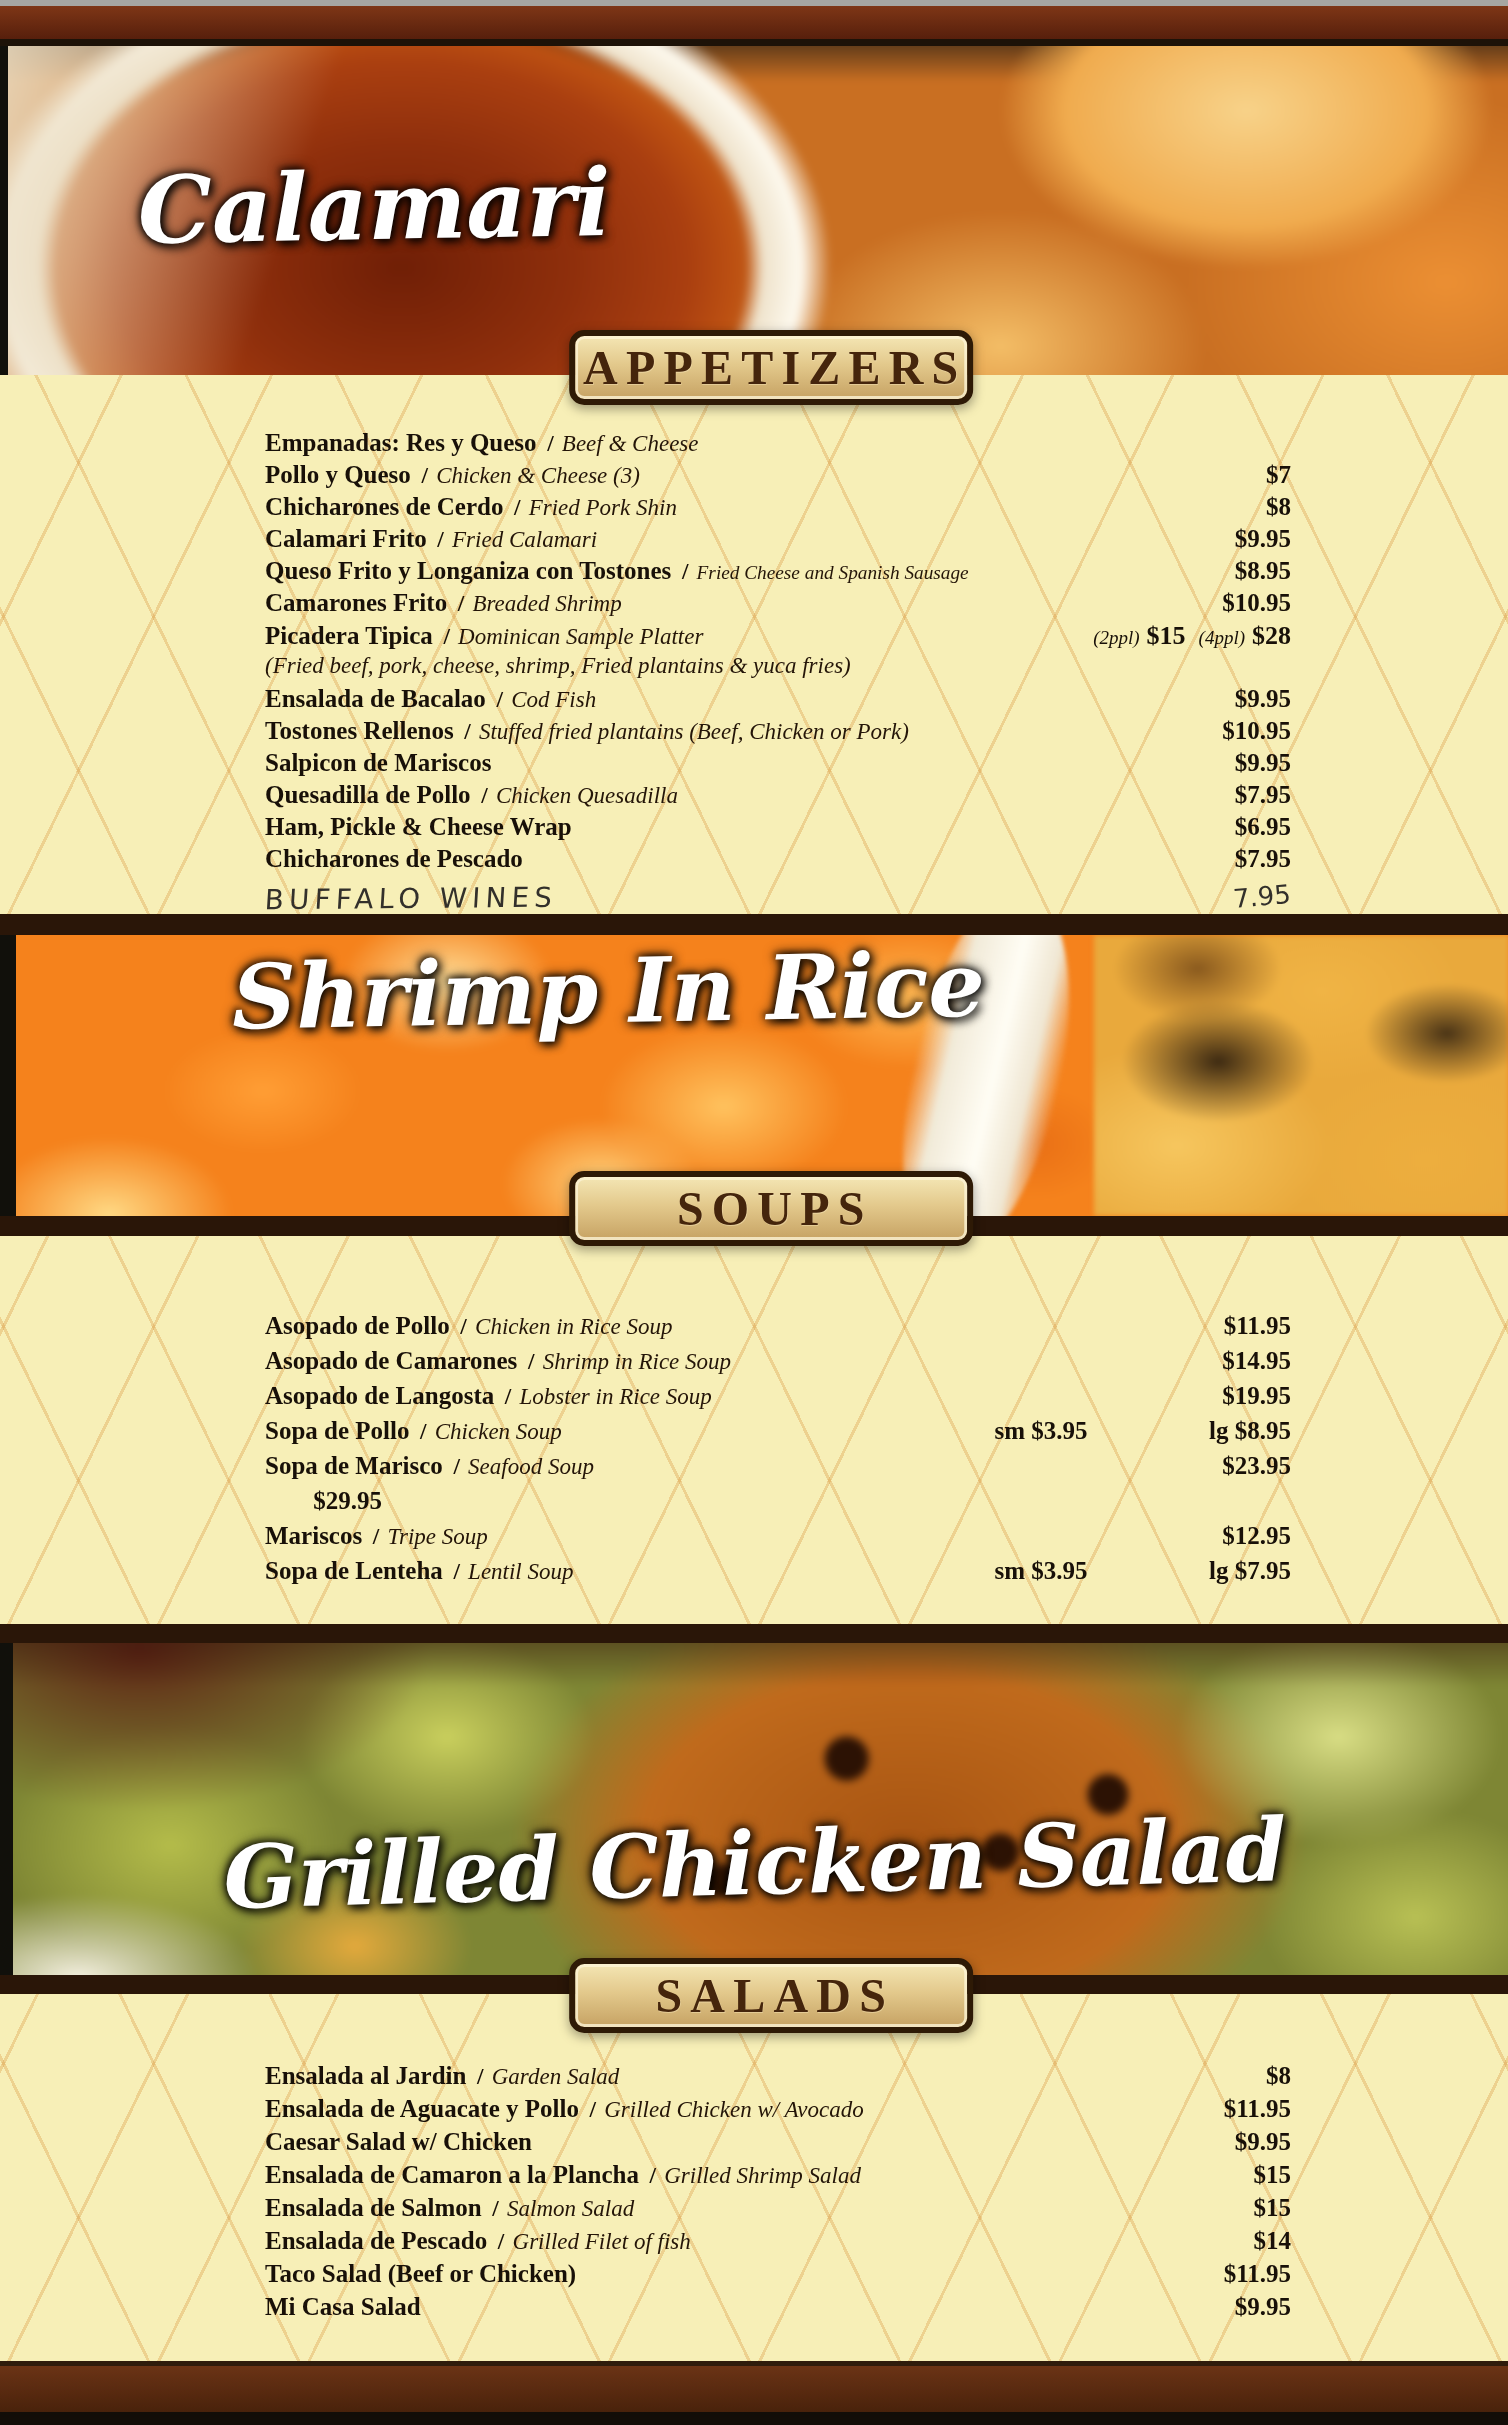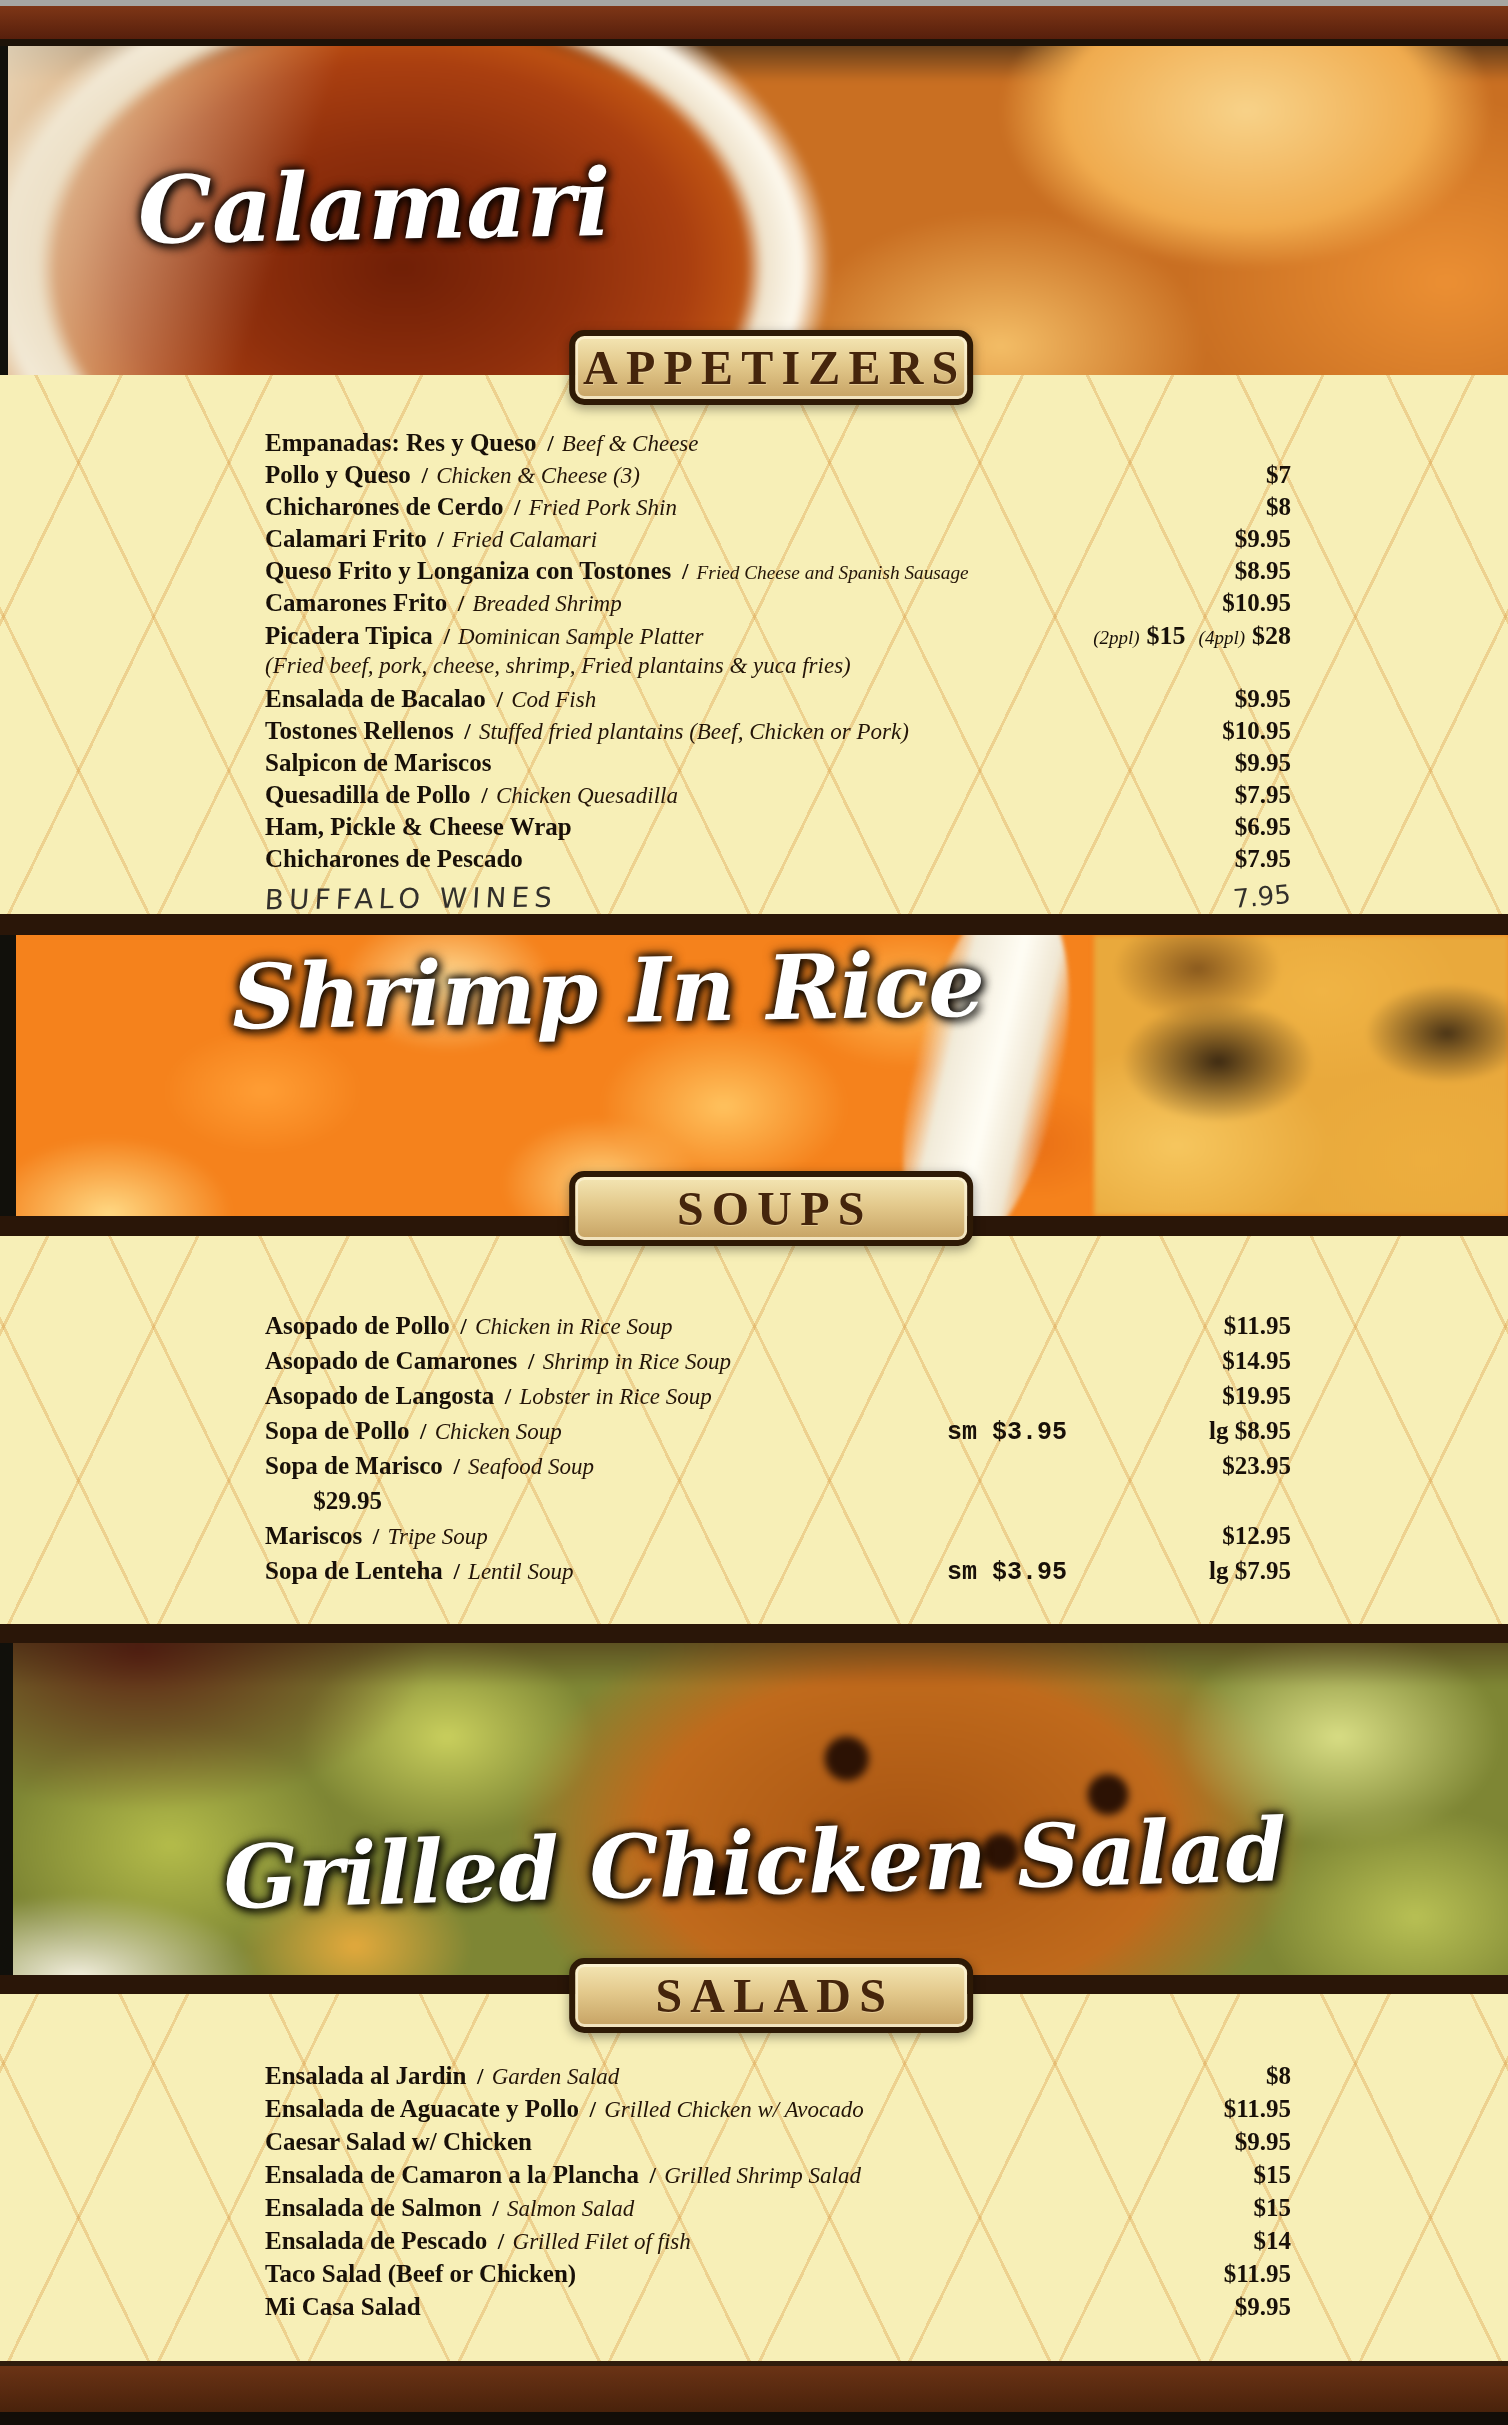--- a/index.html
+++ b/index.html
@@ -143,21 +143,21 @@
   .s3 .menu-row { height: 33px; }
 
   .row-left { flex: 1; white-space: nowrap; }
   .item-name { font-weight: bold; font-size: 25px; color: #181008; }
   .sep { font-weight: bold; font-size: 23.4px; margin: 0 8.2px 0 10.6px; color: #181008; }
   .item-desc { font-style: italic; font-size: 23px; color: #241508; }
   .item-desc.small { font-size: 19.3px; }
   .note-row .note { font-style: italic; font-size: 23px; font-weight: 500; color: #241508; }
 
   .price { font-weight: bold; font-size: 25px; color: #181008; min-width: 117px; text-align: right; white-space: nowrap; }
-  .price-sm { font-weight: bold; font-size: 25px; color: #181008; min-width: 188px; text-align: left; font-family: Liberation Mono, monospace; }
+  .price-sm { font-weight: bold; font-size: 25px; color: #181008; min-width: 188px; text-align: center; }
   .price-lg { font-weight: bold; font-size: 25px; color: #181008; width: 156px; text-align: right; }
   .pgroup { text-align: right; white-space: nowrap; color: #181008; }
   .plabel { font-style: italic; font-size: 19px; font-weight: normal; margin-right: 7px; }
   .plabel.gap { margin-left: 13px; }
   .pamount { font-weight: bold; font-size: 26px; }
 
   
   .hw-row { margin-top: 4.7px; }
   .hw-row .item-name {
     font-family: "DejaVu Sans", sans-serif; font-weight: normal;

